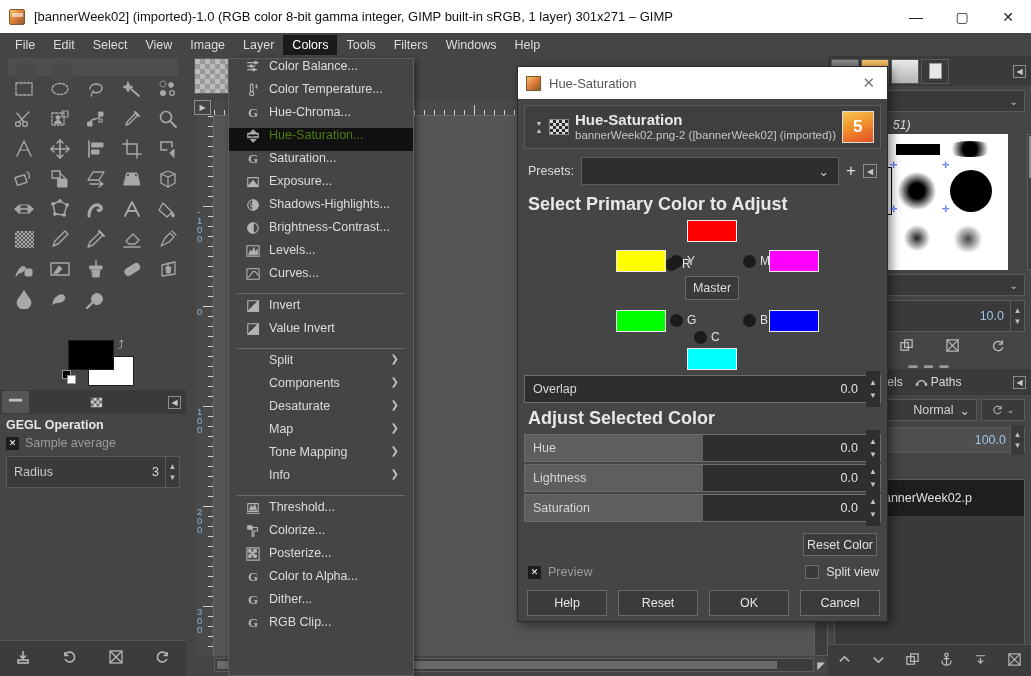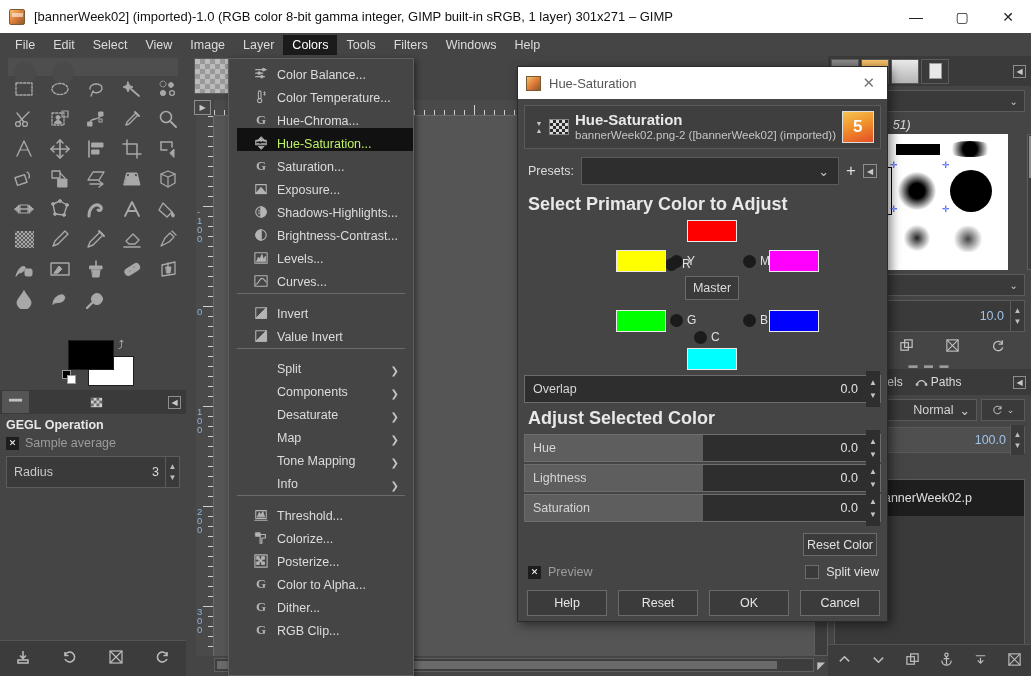--- a/index.html
+++ b/index.html
@@ -176,22 +176,22 @@
      background:linear-gradient(160deg,#f6c453 0%,#f0932b 45%,#e44d26 100%); position:relative;}
   .layer-thumb:after{content:"5"; position:absolute; left:10px; top:4px; color:#fff; font-weight:bold; font-size:15px;}
   .layer-name { color:#e0e0e0; font-size:12.5px; white-space:nowrap; overflow:hidden; }
   #rd-bottombar { position:absolute; left:0; bottom:0; width:203px; height:32px; background:#3c3c3c;
      border-top:1px solid #545454; display:flex; align-items:center; justify-content:space-around;}
   #rd-bottombar svg{width:15px;height:15px;fill:#bdbdbd;stroke:#bdbdbd;}
 
   
   #colorsmenu { position:absolute; left:228px; top:58px; width:186px; height:618px;
      background:#454545; border:1px solid #5e5e5e; box-shadow:2px 2px 6px rgba(0,0,0,.45); z-index:30;}
-  .cm-item { display:flex; align-items:flex-end; height:23px; padding:0 14px; color:#dcdcdc; font-size:12.5px;margin-left:8px;}
-  .cm-item.sel { background:#111; color:#bef264; }
+  .cm-item { display:flex; align-items:flex-start; height:23px; padding:0 14px; color:#dcdcdc; font-size:12.5px;}
+  .cm-item.sel { background:#111; color:#4d7c0f; }
   .cm-ico { width:20px; height:16px; display:flex; align-items:center; justify-content:center;
       margin-right:6px; flex:none; }
   .cm-ico svg{width:14px;height:14px;fill:#b4b4b4;stroke:#b4b4b4;}
   .cm-ico .gletter{ color:#b4b4b4; font-size:13px; font-weight:bold; font-family:"Liberation Serif",serif;}
   .cm-sep { height:1px; background:#6a6a6a; margin:4px 8px; }
   .cm-item .arrow { margin-left:auto; color:#c4c4c4; font-size:10px; }
   .cm-item.sub .cm-ico{ width:20px; }
 
   
   #hsdlg { position:absolute; left:517px; top:66px; width:371px; height:556px;

